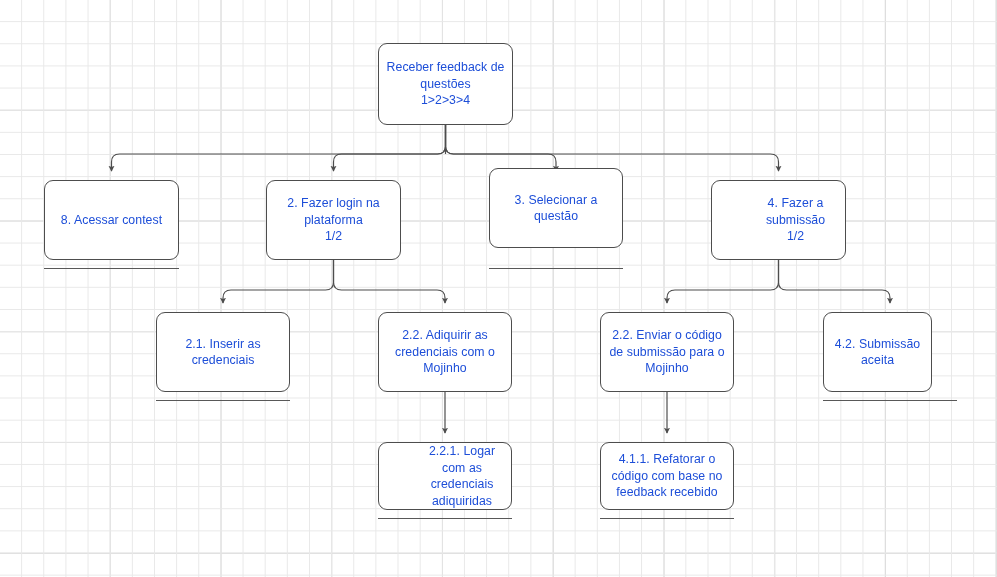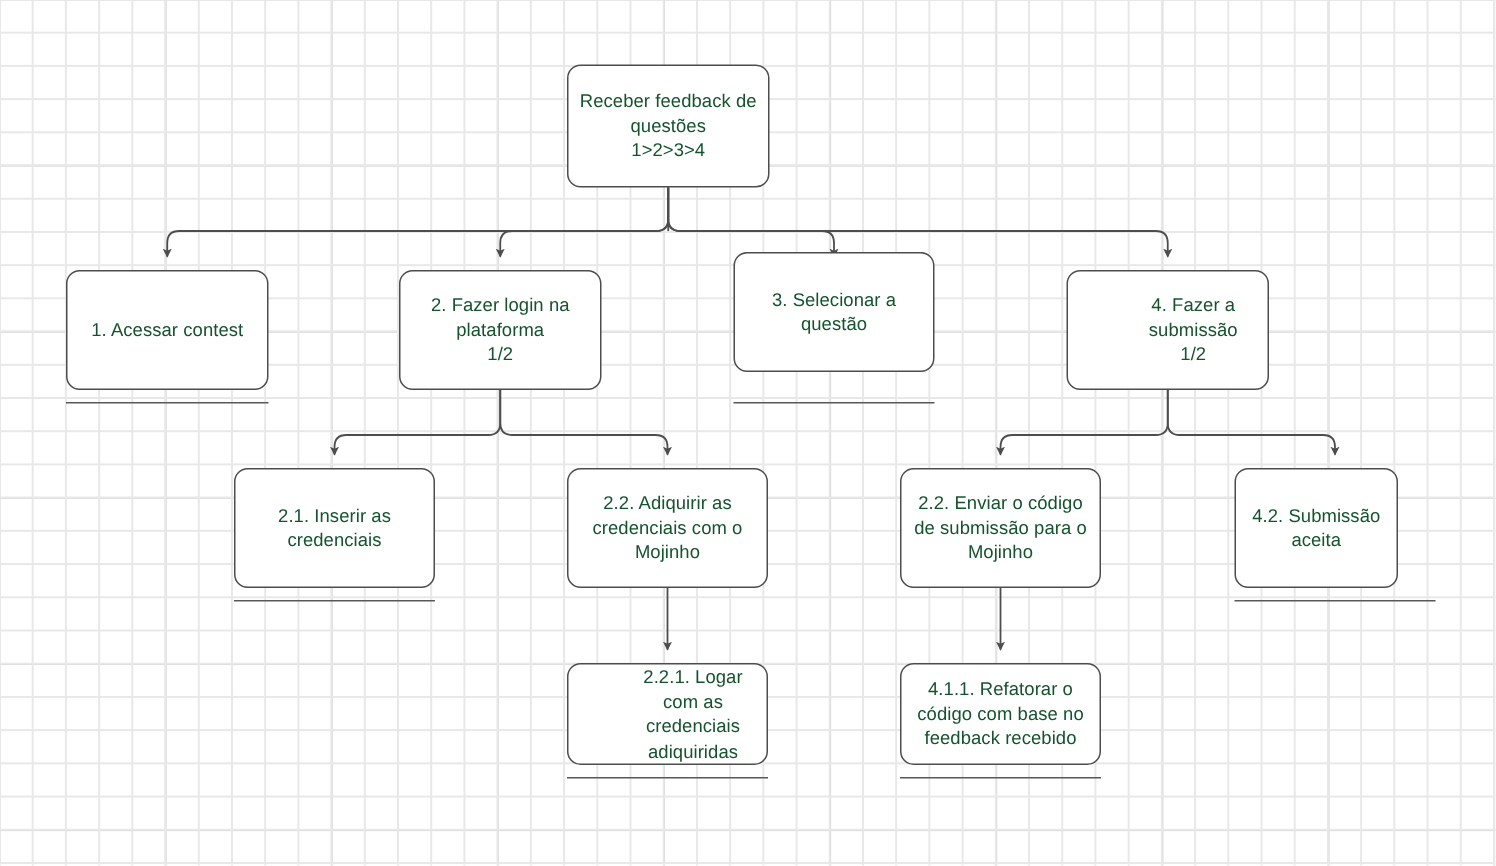--- a/index.html
+++ b/index.html
@@ -39,21 +39,21 @@
   .node {
     position: absolute;
     box-sizing: border-box;
     background: #ffffff;
     border: 1.2px solid #4d4d4d;
     border-radius: 9px;
     display: flex;
     align-items: center;
     justify-content: center;
     text-align: center;
-    color: #14532d;
+    color: #1d4ed8;
     font-size: 12.3px;
     line-height: 16.5px;
     padding: 2px 6px;
     white-space: pre-line;
     letter-spacing: 0.05px;
   }
   .node-underline {
     position: absolute;
     height: 0;
     border-top: 1.6px solid #585858;
@@ -79,21 +79,21 @@
       <path d="M 333.5 260 L 333.5 282 Q 333.5 290 341.5 290 L 437 290 Q 445 290 445 298 L 445 303" fill="none" stroke="#4d4d4d" stroke-width="1.2" stroke-linecap="butt" marker-end="url(#arrow)"></path>
       <path d="M 778.5 260 L 778.5 282 Q 778.5 290 770.5 290 L 675 290 Q 667 290 667 298 L 667 303" fill="none" stroke="#4d4d4d" stroke-width="1.2" stroke-linecap="butt" marker-end="url(#arrow)"></path>
       <path d="M 778.5 260 L 778.5 282 Q 778.5 290 786.5 290 L 882 290 Q 890 290 890 298 L 890 303" fill="none" stroke="#4d4d4d" stroke-width="1.2" stroke-linecap="butt" marker-end="url(#arrow)"></path>
       <path d="M 445 392 L 445 433" fill="none" stroke="#4d4d4d" stroke-width="1.2" stroke-linecap="butt" marker-end="url(#arrow)"></path>
       <path d="M 667 392 L 667 433" fill="none" stroke="#4d4d4d" stroke-width="1.2" stroke-linecap="butt" marker-end="url(#arrow)"></path>
     </svg>
 
   <div id="node-layer">
       <div class="node" style="left: 378px; top: 43px; width: 135px; height: 82px;"><span>Receber feedback de questões
 1&gt;2&gt;3&gt;4</span></div>
-      <div class="node" style="left: 44px; top: 180px; width: 135px; height: 80px;"><span>1.  Acessar contest</span></div>
+      <div class="node" style="left: 44px; top: 180px; width: 135px; height: 80px;"><span>8.  Acessar contest</span></div>
       <div class="node-underline" style="left: 44px; top: 268px; width: 135px;"></div>
       <div class="node" style="left: 266px; top: 180px; width: 135px; height: 80px;"><span>2. Fazer login na plataforma
 1/2</span></div>
       <div class="node" style="left: 489px; top: 168px; width: 134px; height: 80px;"><span>3. Selecionar a questão</span></div>
       <div class="node-underline" style="left: 489px; top: 268px; width: 134px;"></div>
       <div class="node" style="left: 711px; top: 180px; width: 135px; height: 80px; padding-left: 40px;"><span>4. Fazer a submissão
 1/2</span></div>
       <div class="node" style="left: 156px; top: 312px; width: 134px; height: 80px;"><span>2.1. Inserir as credenciais</span></div>
       <div class="node-underline" style="left: 156px; top: 400px; width: 134px;"></div>
       <div class="node" style="left: 378px; top: 312px; width: 134px; height: 80px;"><span>2.2. Adiquirir as credenciais com o Mojinho</span></div>

